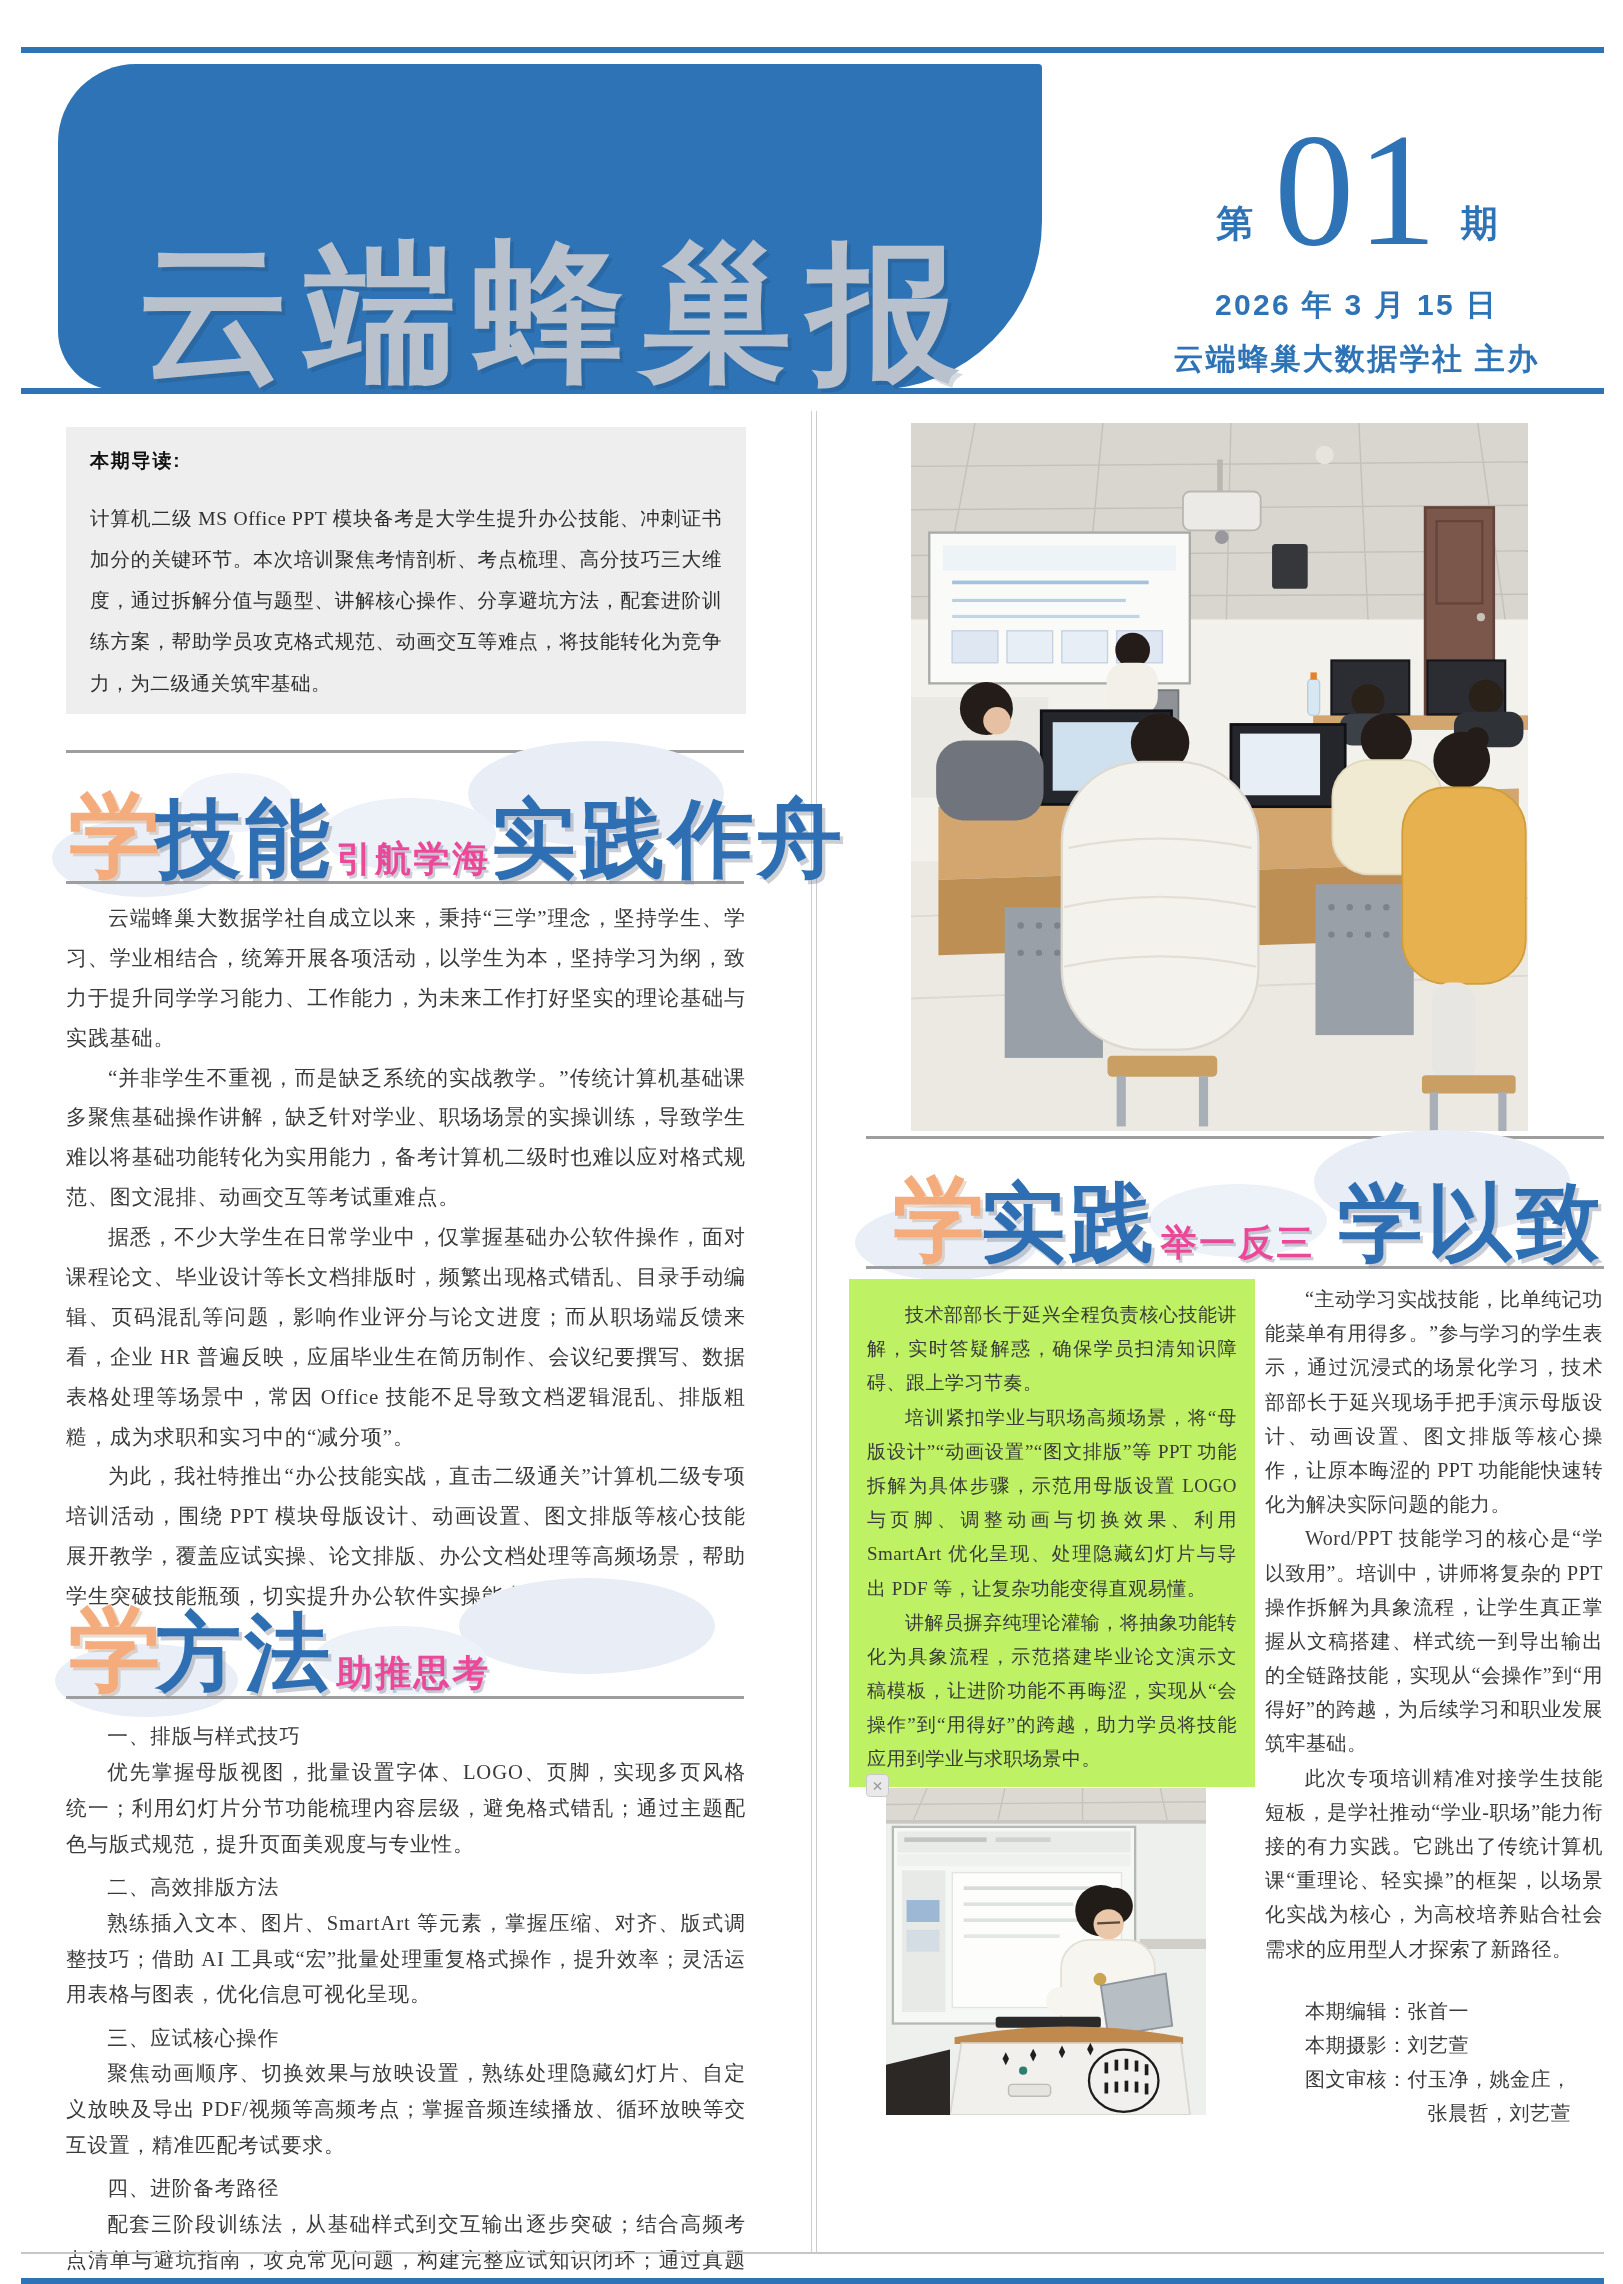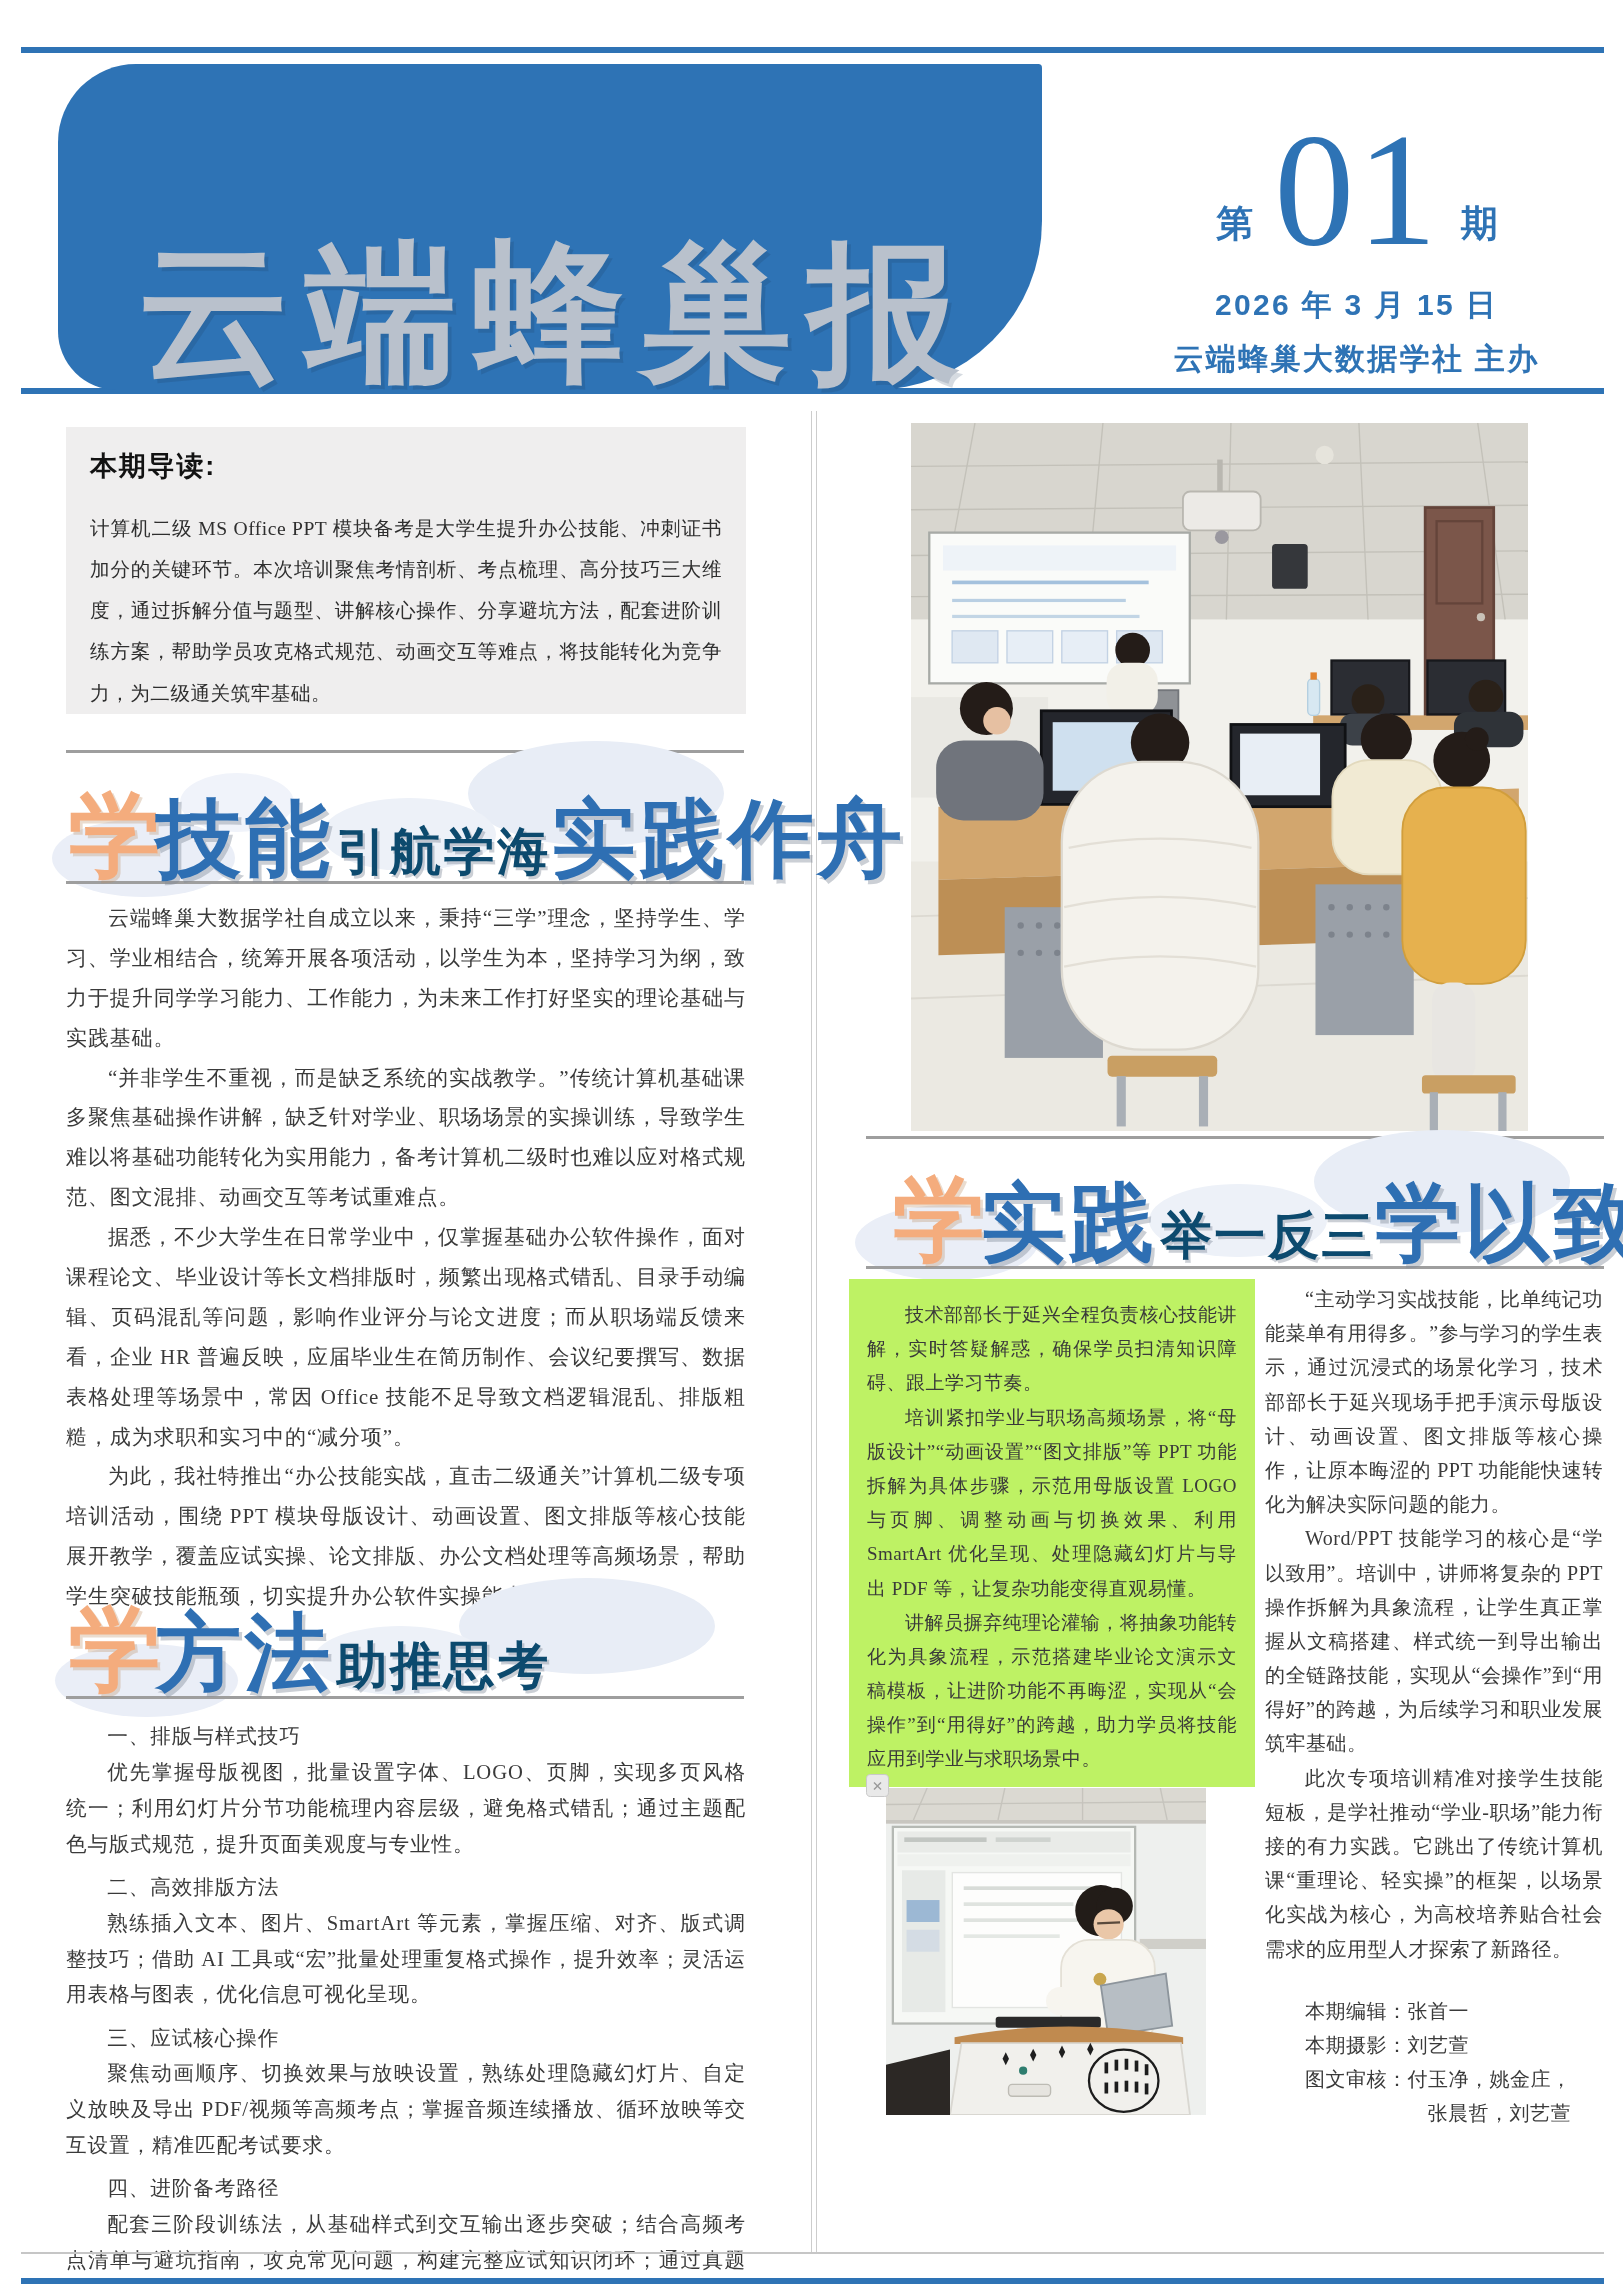--- a/index.html
+++ b/index.html
@@ -19,35 +19,35 @@
   .hdr-line{position:absolute;width:493px;text-align:center;color:#2e73b5;
           font-family:"Liberation Sans", sans-serif;font-size:30px;font-weight:bold;letter-spacing:2.3px;}
 
   
   .v-divider{position:absolute;left:811px;top:411px;width:3.7px;height:1842px;
           border-left:1.4px solid #cdcdcd;border-right:1.4px solid #cdcdcd;}
 
   
   .intro-box{position:absolute;left:66px;top:427px;width:680px;height:287px;background:#efeeee;
           box-sizing:border-box;padding:21px 24px;}
-  .intro-title{font-family:"Liberation Sans", sans-serif;font-weight:bold;font-size:27px;color:#121212;
+  .intro-title{font-family:"Liberation Sans", sans-serif;font-weight:bold;font-size:19px;color:#121212;
           letter-spacing:1.8px;margin:0 0 24px 0;}
   .intro-body{font-size:19.6px;line-height:2.1;letter-spacing:0.5px;color:#2e2e2e;text-align:justify;margin:0;}
 
   
   .h-rule{position:absolute;height:3.2px;background:#9e9e9e;}
   .head-band{position:absolute;overflow:visible;}
   .cloud{position:absolute;border-radius:50%;z-index:0;}
   .head-line{position:relative;z-index:2;display:flex;align-items:flex-end;height:100%;
           padding:0 0 8.2px 2.7px;white-space:nowrap;font-family:"Liberation Sans", sans-serif;font-weight:bold;}
   .h-accent{font-size:92px;line-height:1;color:#f4ac7d;margin-right:-4.6px;
           text-shadow:2.7px 3.2px 0 rgba(185,140,95,0.30);}
   .h-main{font-size:85px;line-height:1;color:#2e6fb3;letter-spacing:3.7px;
           text-shadow:3.2px 3.7px 0 rgba(125,135,150,0.40);}
-  .h-sub{font-size:51px;line-height:1;color:#0c4a6e;letter-spacing:2.7px;margin:0 0 3.7px 2.7px;
+  .h-sub{font-size:36px;line-height:1;color:#ec4899;letter-spacing:2.7px;margin:0 0 3.7px 2.7px;
           text-shadow:2.3px 2.7px 0 rgba(125,135,150,0.40);}
   .h-gap{display:inline-block;width:32px;}
 
   
   .col-text p{margin:0;text-indent:2em;text-align:justify;}
   .s1-text{position:absolute;left:66px;top:899px;width:680px;font-size:21px;line-height:1.9;letter-spacing:0.9px;}
   .s2-text{position:absolute;left:66px;top:1712px;width:680px;font-size:20.6px;line-height:1.74;letter-spacing:0.9px;}
   .s2-text .item-title{margin-top:7.3px;}
   .bluebox{position:absolute;left:849px;top:1279px;width:406px;height:508px;background:#bef264;
           box-sizing:border-box;padding:19px 18px;}

